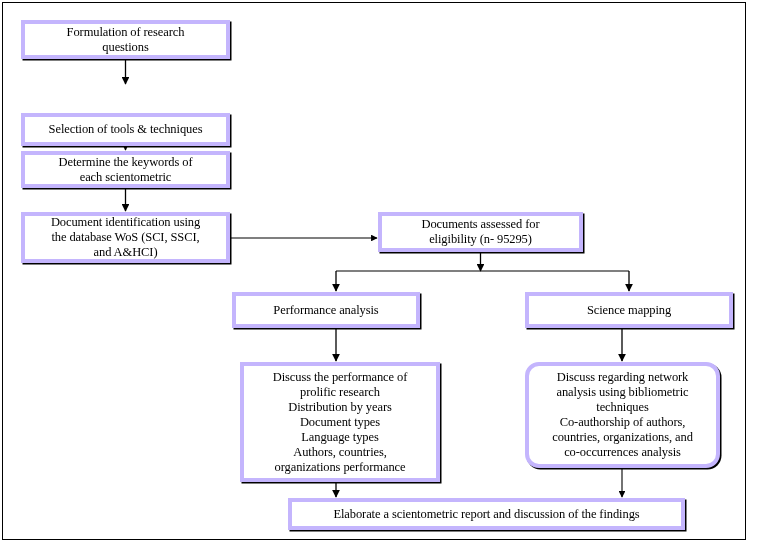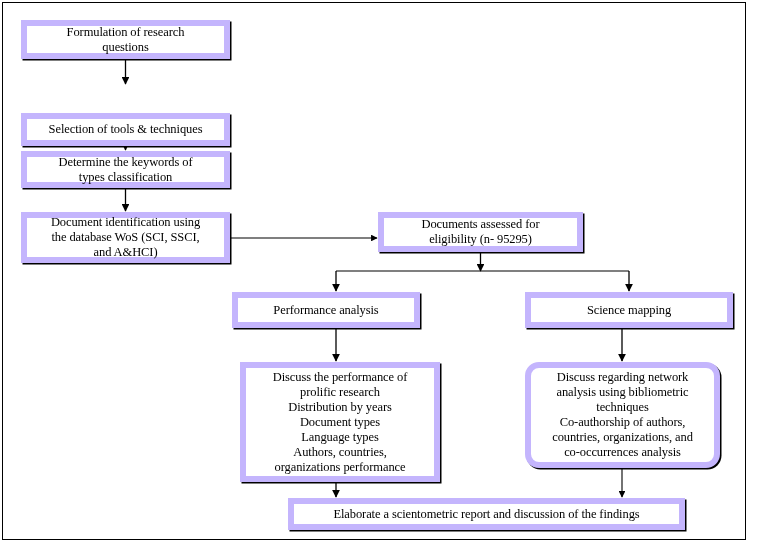--- a/index.html
+++ b/index.html
@@ -31,21 +31,21 @@
     position: absolute;
     left: 0;
     top: 0;
     width: 758px;
     height: 545px;
   }
   .node {
     position: absolute;
     box-sizing: border-box;
     background: #ffffff;
-    border: 6px solid #c4b5fd;
+    border: 4px solid #c4b5fd;
     box-shadow: 1.5px 1.5px 0 0 #000000;
     display: flex;
     align-items: center;
     justify-content: flex-start;
     text-align: center;
     color: #000000;
     font-size: 12.5px;
     line-height: 15px;
     letter-spacing: -0.1px;
     z-index: 3;
@@ -112,21 +112,21 @@
     <span class="txt">Formulation of research
 questions</span>
   </div>
 
   <div class="node" id="n-selection">
     <span class="txt">Selection of tools &amp; techniques</span>
   </div>
 
   <div class="node" id="n-keywords">
     <span class="txt">Determine the keywords of
-types classification</span>
+each scientometric</span>
   </div>
 
   <div class="node" id="n-identification">
     <span class="txt">Document identification using
 the database WoS (SCI, SSCI,
 and A&amp;HCI)</span>
   </div>
 
   <div class="node" id="n-eligibility">
     <span class="txt">Documents assessed for

